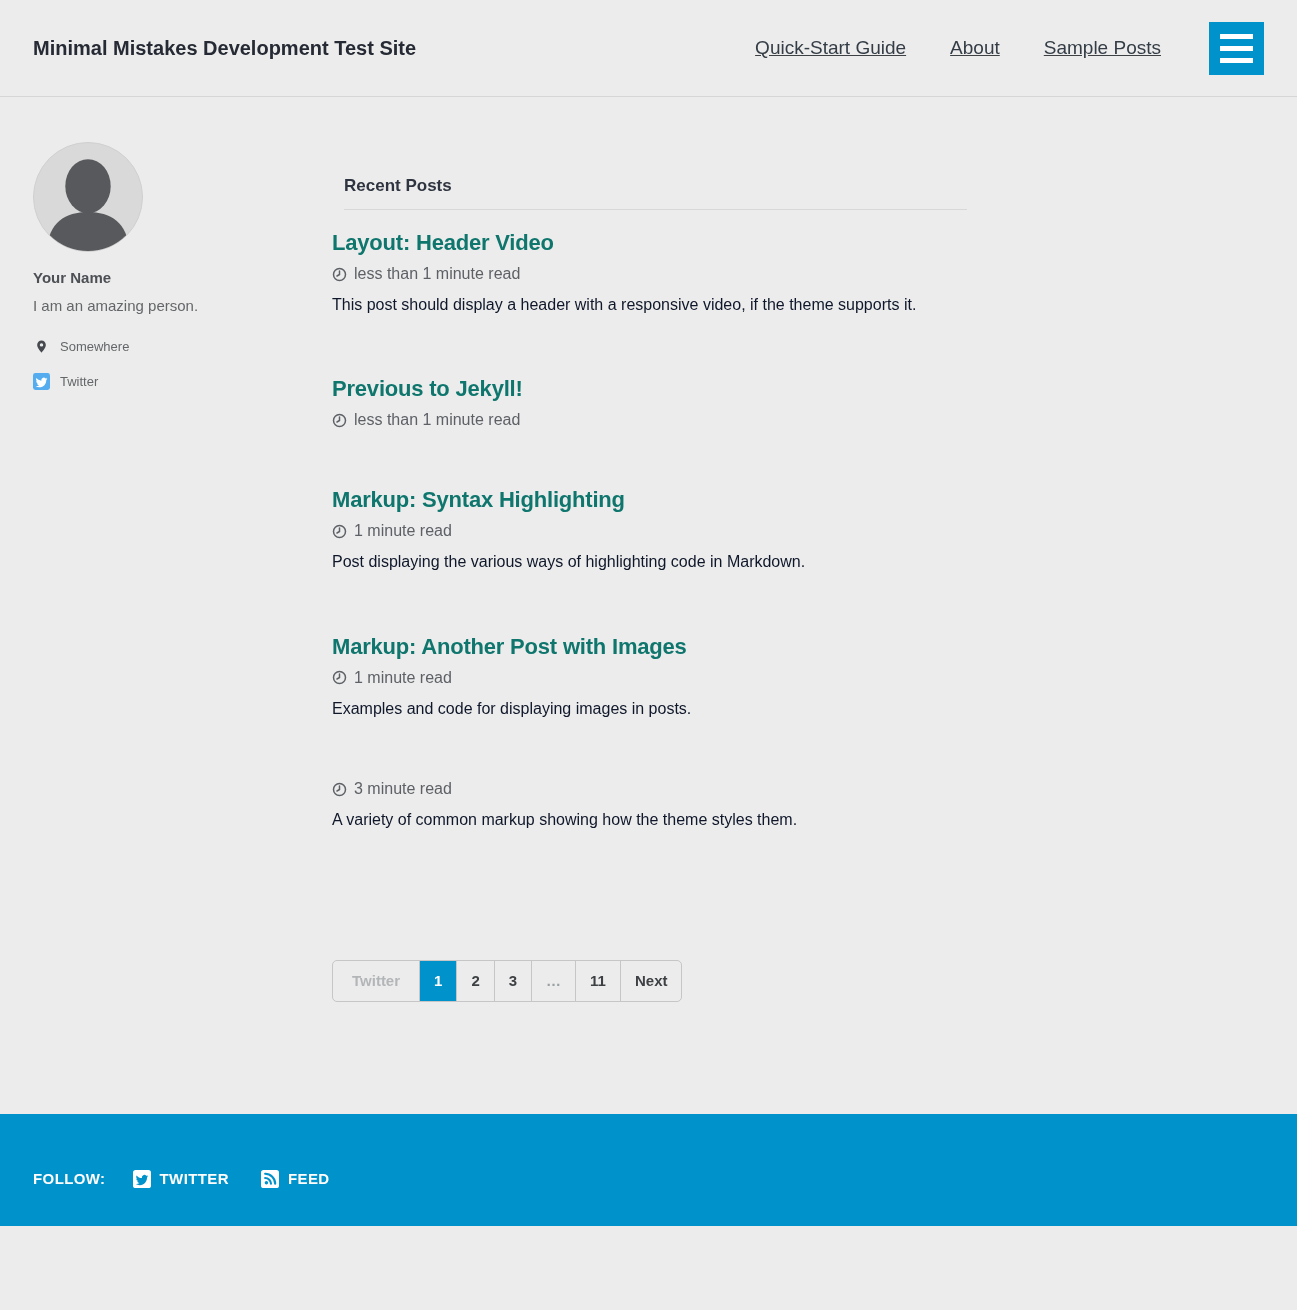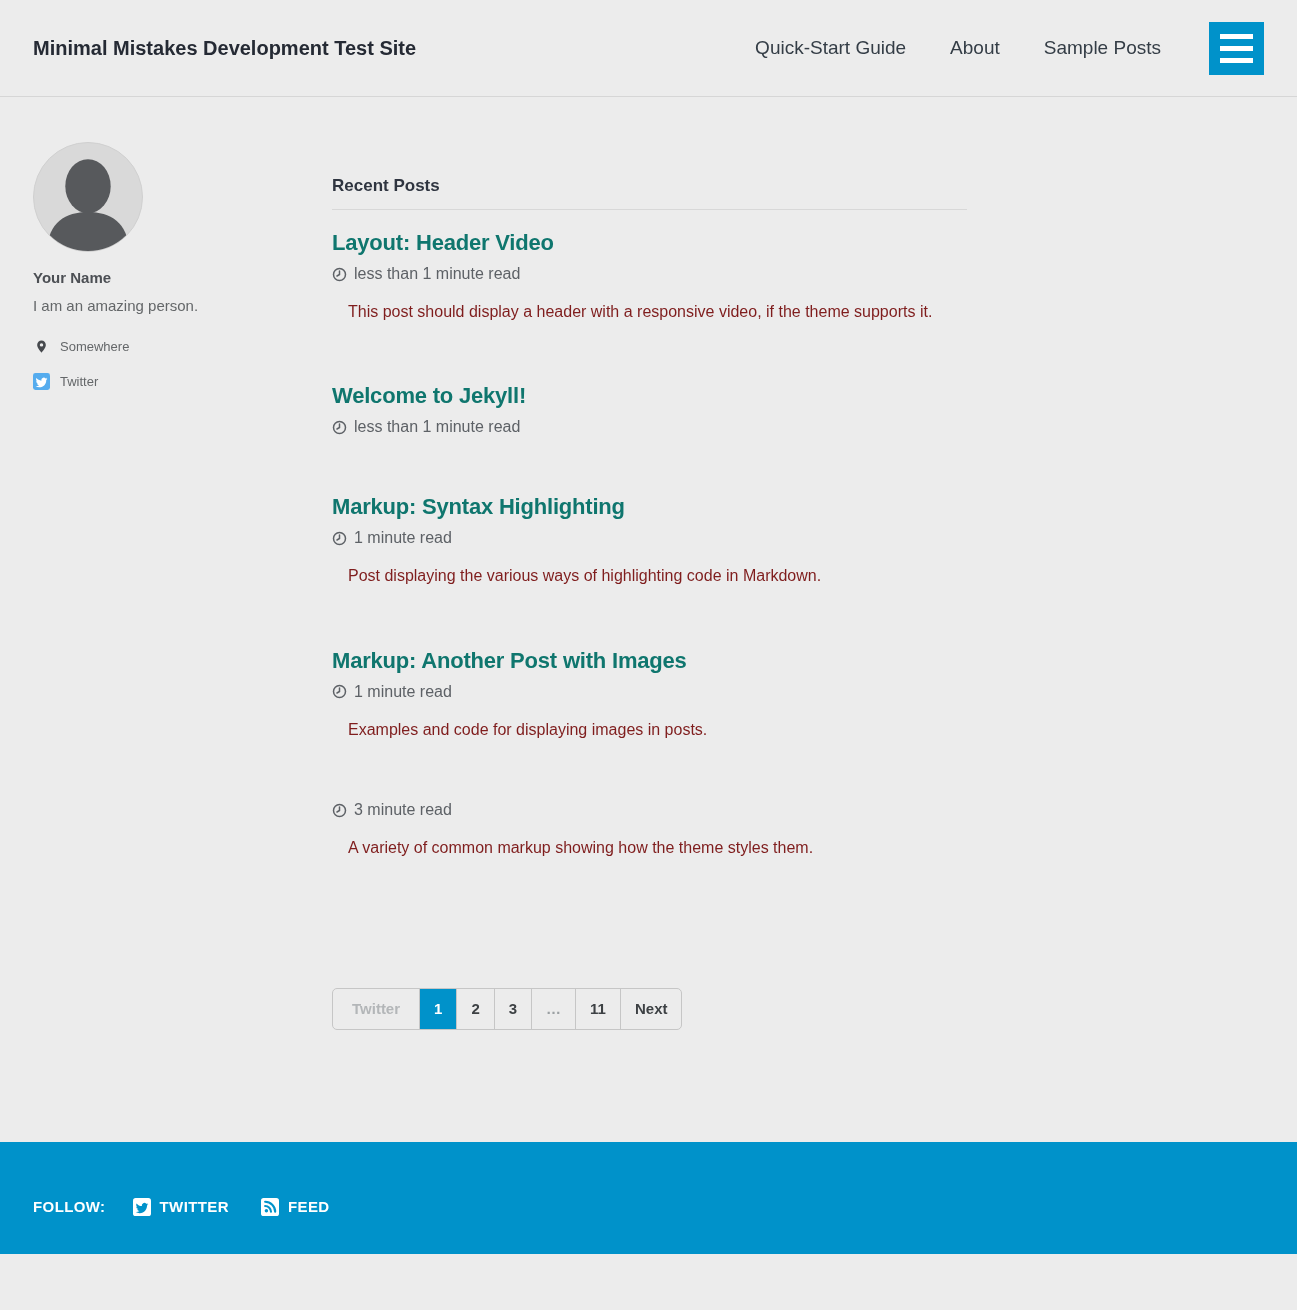--- a/index.html
+++ b/index.html
@@ -25,20 +25,21 @@
     font-size: 20px;
     font-weight: bold;
     color: #252a34;
   }
   .masthead-nav {
     margin-left: auto;
     display: flex;
     align-items: center;
     gap: 44px;
     margin-right: 48px;
+    text-decoration: underline;
   }
   .masthead-nav a {
     font-size: 19px;
     color: #343d46;
   }
   .menu-btn {
     width: 55px;
     height: 53px;
     background: #0092ca;
     border: none;
@@ -84,21 +85,21 @@
     margin-bottom: 18px;
   }
   .author-link .ico { display: flex; width: 17px; justify-content: center; }
 
   
   .main { width: 635px; }
   .archive-heading {
     font-size: 17px;
     font-weight: bold;
     color: #2f3540;
-    margin: 34px 0 20px 0;
+    margin: 34px 0 20px 12px;
     padding-bottom: 13px;
     border-bottom: 1px solid #d8d8d8;
   }
   .entry { margin-bottom: 58px; }
   .entry-title {
     display: inline-block;
     font-size: 22px;
     font-weight: bold;
     color: #0f766e;
     margin: 0 0 9px 0;
@@ -109,22 +110,22 @@
     align-items: center;
     gap: 7px;
     font-size: 16px;
     color: #5d6166;
     margin: 0 0 9px 0;
   }
   .entry-meta svg { flex-shrink: 0; }
   .entry-excerpt {
     font-size: 16px;
     line-height: 1.65;
-    color: #7f1d1d;
-    margin: 16px;
+    color: #0f172a;
+    margin: 0;
     max-width: 630px;
   }
 
   
   .pagination {
     display: inline-flex;
     margin-top: 68px;
     border: 1px solid #c6c6c6;
     border-radius: 5px;
     overflow: hidden;
@@ -220,21 +221,21 @@
         <svg width="15" height="15" viewBox="0 0 24 24" fill="none" stroke="#5d6166" stroke-width="2.4">
             <circle cx="12" cy="12" r="9.6"></circle>
             <path d="M12 6.5V12l-4 2.4" stroke-linecap="round"></path>
           </svg>
         <span>less than 1 minute read</span>
       </p>
       <p class="entry-excerpt">This post should display a header with a responsive video, if the theme supports it.</p>
     </article>
 
     <article class="entry">
-      <a class="entry-title">Welcome to Jekyll!</a>
+      <a class="entry-title">Previous to Jekyll!</a>
       <p class="entry-meta">
         <svg width="15" height="15" viewBox="0 0 24 24" fill="none" stroke="#5d6166" stroke-width="2.4">
             <circle cx="12" cy="12" r="9.6"></circle>
             <path d="M12 6.5V12l-4 2.4" stroke-linecap="round"></path>
           </svg>
         <span>less than 1 minute read</span>
       </p>
     </article>
 
     <article class="entry">

